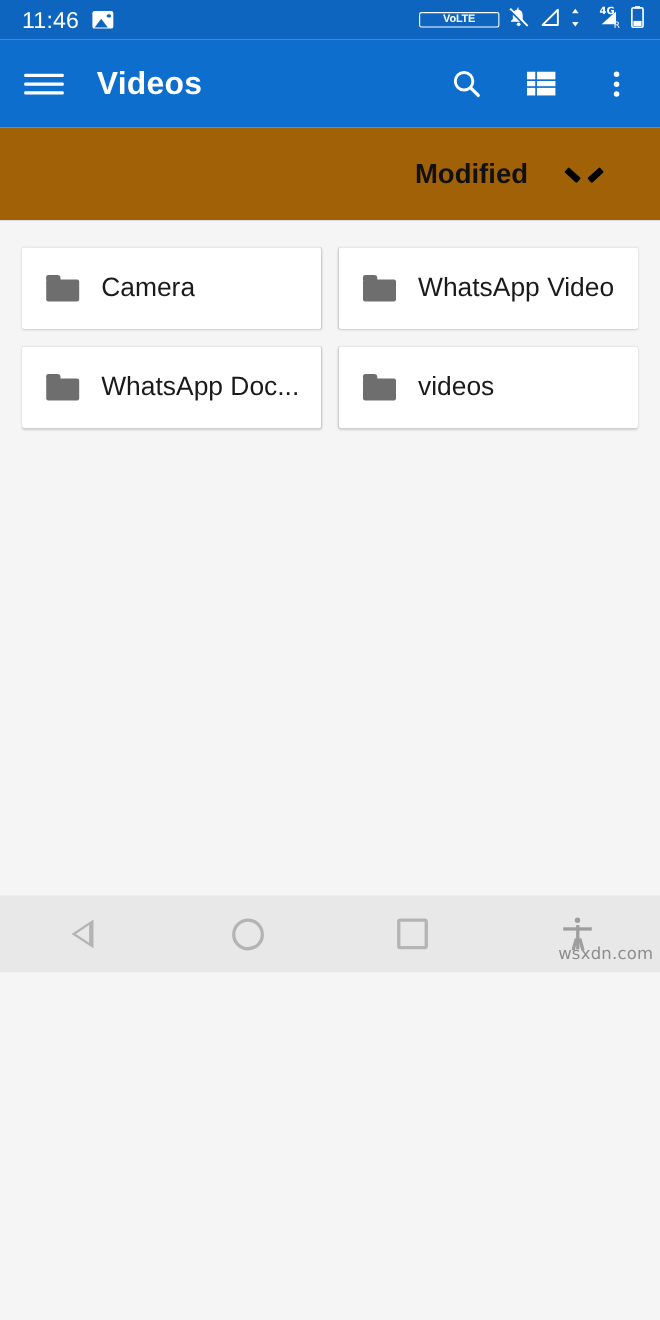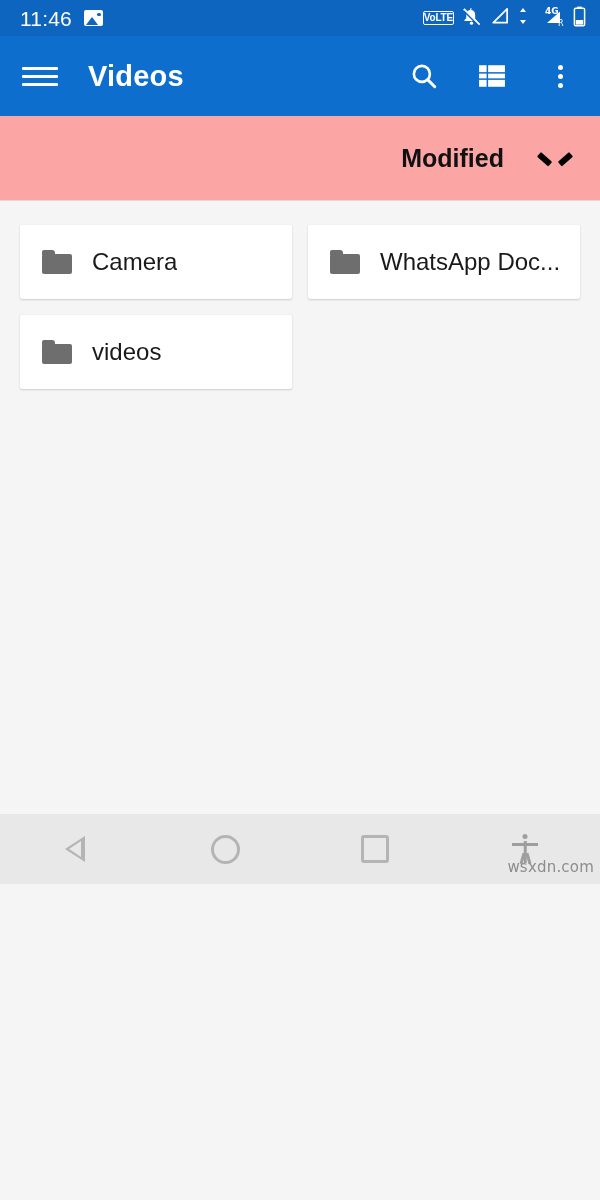--- a/index.html
+++ b/index.html
@@ -72,21 +72,21 @@
     margin-left: auto;
     display: flex;
     align-items: center;
     gap: 7px;
   }
   .volte-badge {
     border: 1.6px solid #ffffff;
     color: #ffffff;
     font-size: 10px;
     font-weight: bold;
-    padding: 1px 0;
+    padding: 1px 21px;
     border-radius: 2px;
     line-height: 1.05;
     letter-spacing: -0.2px;
   }
   .icon-w { display:block; }
 
   
   .app-bar {
     height: 80px;
     background: #0d6ecd;
@@ -142,26 +142,26 @@
   .dots i {
     width: 5px; height: 5px;
     background: #ffffff;
     border-radius: 50%;
     display: block;
   }
 
   
   .sort-bar {
     height: 85px;
-    background: #fca5a5;
+    background: #a16207;
     border-bottom: 1px solid #dcdcdc;
     display: flex;
     align-items: center;
     justify-content: flex-end;
-    padding-right: 32px;
+    padding-right: 56px;
     box-sizing: border-box;
     flex: 0 0 85px;
   }
   .sort-label {
     font-size: 25px;
     color: #111111;
     font-weight: bold;
     margin-right: 38px;
   }
   .chev {
@@ -416,20 +416,24 @@
   </div>
 
   <div class="content">
     <div class="grid">
       <div class="folder-card">
         <span class="folder-icon"></span>
         <span class="folder-name">Camera</span>
       </div>
       <div class="folder-card">
         <span class="folder-icon"></span>
+        <span class="folder-name">WhatsApp Video</span>
+      </div>
+      <div class="folder-card">
+        <span class="folder-icon"></span>
         <span class="folder-name">WhatsApp Doc...</span>
       </div>
       <div class="folder-card">
         <span class="folder-icon"></span>
         <span class="folder-name">videos</span>
       </div>
     </div>
   </div>
 
   <div class="nav-bar">

